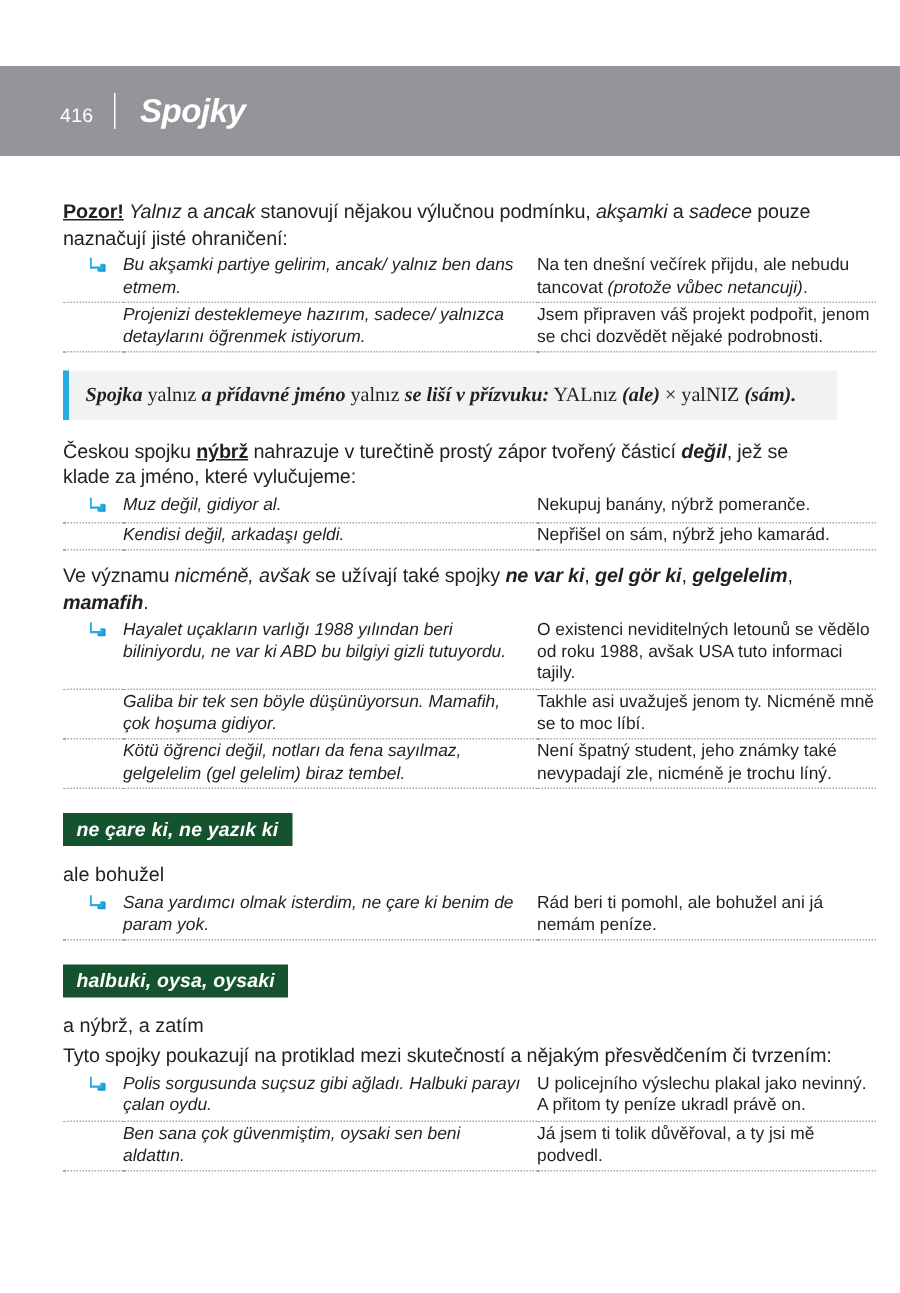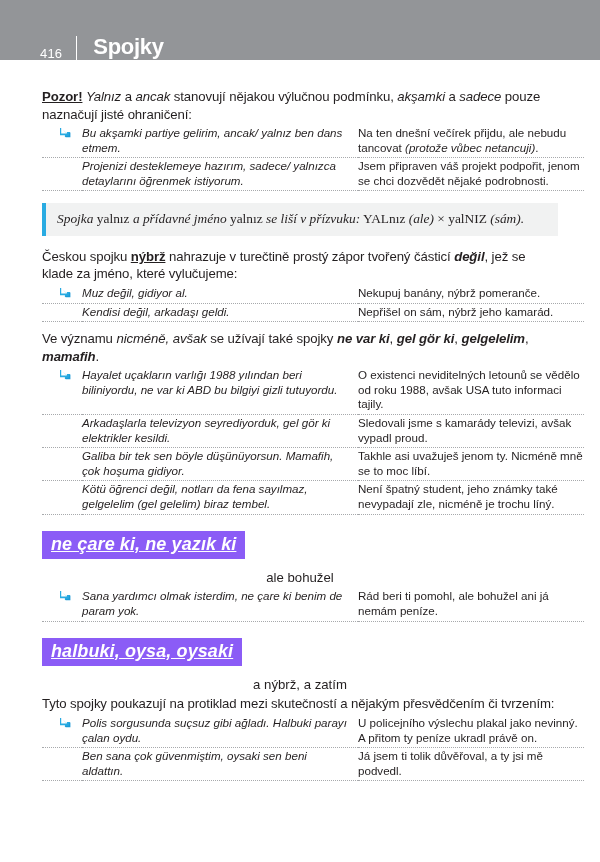--- a/index.html
+++ b/index.html
@@ -14,41 +14,43 @@
     color: #231f20;
     overflow: hidden;
     position: relative;
   }
 
   
   .page-header {
     height: 60px;
     background: #939598;
     display: flex;
-    align-items: flex-end;
+    align-items: center;
     padding-left: 40px;
     box-sizing: border-box;
+    margin-top: 44px;
   }
   .page-number {
     color: #ffffff;
     font-size: 13px;
     letter-spacing: 0.2px;
     line-height: 1;
     padding-top: 5px;
   }
   .header-rule {
     width: 1px;
     height: 24px;
     background: #ffffff;
     margin: 0 16px 0 14px;
   }
   .header-title {
     color: #ffffff;
     font-size: 22px;
     font-weight: bold;
+    font-style: italic;
     letter-spacing: -0.3px;
   }
 
   
   .content {
     padding: 28px 42px 0 42px;
     box-sizing: border-box;
   }
 
   .para {
@@ -58,53 +60,51 @@
     letter-spacing: -0.1px;
   }
   .para b { font-weight: bold; text-decoration: underline; }
   .para i { font-style: italic; }
   .para .bi { font-weight: bold; font-style: italic; }
 
   .gloss {
     font-size: 13.2px;
     line-height: 1.35;
     margin: 10px 0 2px 0;
-    text-align: center;
   }
 
   
   .note-box {
     background: #f1f2f2;
     border-left: 4px solid #29abe2;
     margin: 12px 0 12px 0;
     padding: 7px 10px 8px 11px;
     box-sizing: border-box;
   }
   .note-text {
     font-family: "Liberation Serif", serif;
     font-size: 13.4px;
     line-height: 1.3;
     color: #231f20;
   }
-  .note-text i { font-style: italic; }
+  .note-text i { font-style: italic; font-weight: bold; }
 
   
   .badge-row {
     margin: 16px 0 0 0;
   }
   .badge {
     display: inline-block;
-    background: #8b5cf6;
+    background: #14532d;
     color: #ffffff;
-    font-size: 18px;
+    font-size: 13px;
     font-weight: bold;
     font-style: italic;
     padding: 3px 9px 4px 9px;
     letter-spacing: 0.1px;
-    text-decoration: underline;
   }
 
   
   .examples {
     width: 100%;
     border-collapse: collapse;
     margin: 2px 0 0 0;
     table-layout: fixed;
   }
   .examples tr { border-bottom: 1px dotted #a7a9ac; }
@@ -200,25 +200,20 @@
         <tr>
           <td class="col-arrow"><span class="arrow-icon"><svg width="11" height="11" viewBox="0 0 11 11" aria-hidden="true">
                 <path d="M1.2 0.9 L1.2 6.6 L6.9 6.6 L6.9 4.9 L9.9 4.9 L9.9 9.9 L4.9 9.9 L4.9 8.2 L0 8.2 L0 0.9 Z" fill="#29abe2"></path>
                 <path d="M2.2 2.1 L8.8 8.7 L5.6 8.7 L5.6 10.2 L10.4 10.2 L10.4 5.4 L8.9 5.4 L8.9 8.6 Z" fill="#1c9ad6"></path>
               </svg></span></td>
           <td class="col-tr"><span class="tr-text">Hayalet uçakların varlığı 1988 yılından beri biliniyordu, ne var ki ABD bu bilgiyi gizli tutuyordu.</span></td>
           <td class="col-cz"><span class="cz-text">O existenci neviditelných letounů se vědělo od roku 1988, avšak USA tuto informaci tajily.</span></td>
         </tr>
         <tr>
           <td class="col-arrow"></td>
-          <td class="col-tr"><span class="tr-text">Arkadaşlarla televizyon seyrediyorduk, gel gör ki elektrikler kesildi.</span></td>
-          <td class="col-cz"><span class="cz-text">Sledovali jsme s kamarády televizi, avšak vypadl proud.</span></td>
-        </tr>
-        <tr>
-          <td class="col-arrow"></td>
           <td class="col-tr"><span class="tr-text">Galiba bir tek sen böyle düşünüyorsun. Mamafih, çok hoşuma gidiyor.</span></td>
           <td class="col-cz"><span class="cz-text">Takhle asi uvažuješ jenom ty. Nicméně mně se to moc líbí.</span></td>
         </tr>
         <tr>
           <td class="col-arrow"></td>
           <td class="col-tr"><span class="tr-text">Kötü öğrenci değil, notları da fena sayılmaz, gelgelelim (gel gelelim) biraz tembel.</span></td>
           <td class="col-cz"><span class="cz-text">Není špatný student, jeho známky také nevypadají zle, nicméně je trochu líný.</span></td>
         </tr>
       </tbody>
   </table>

